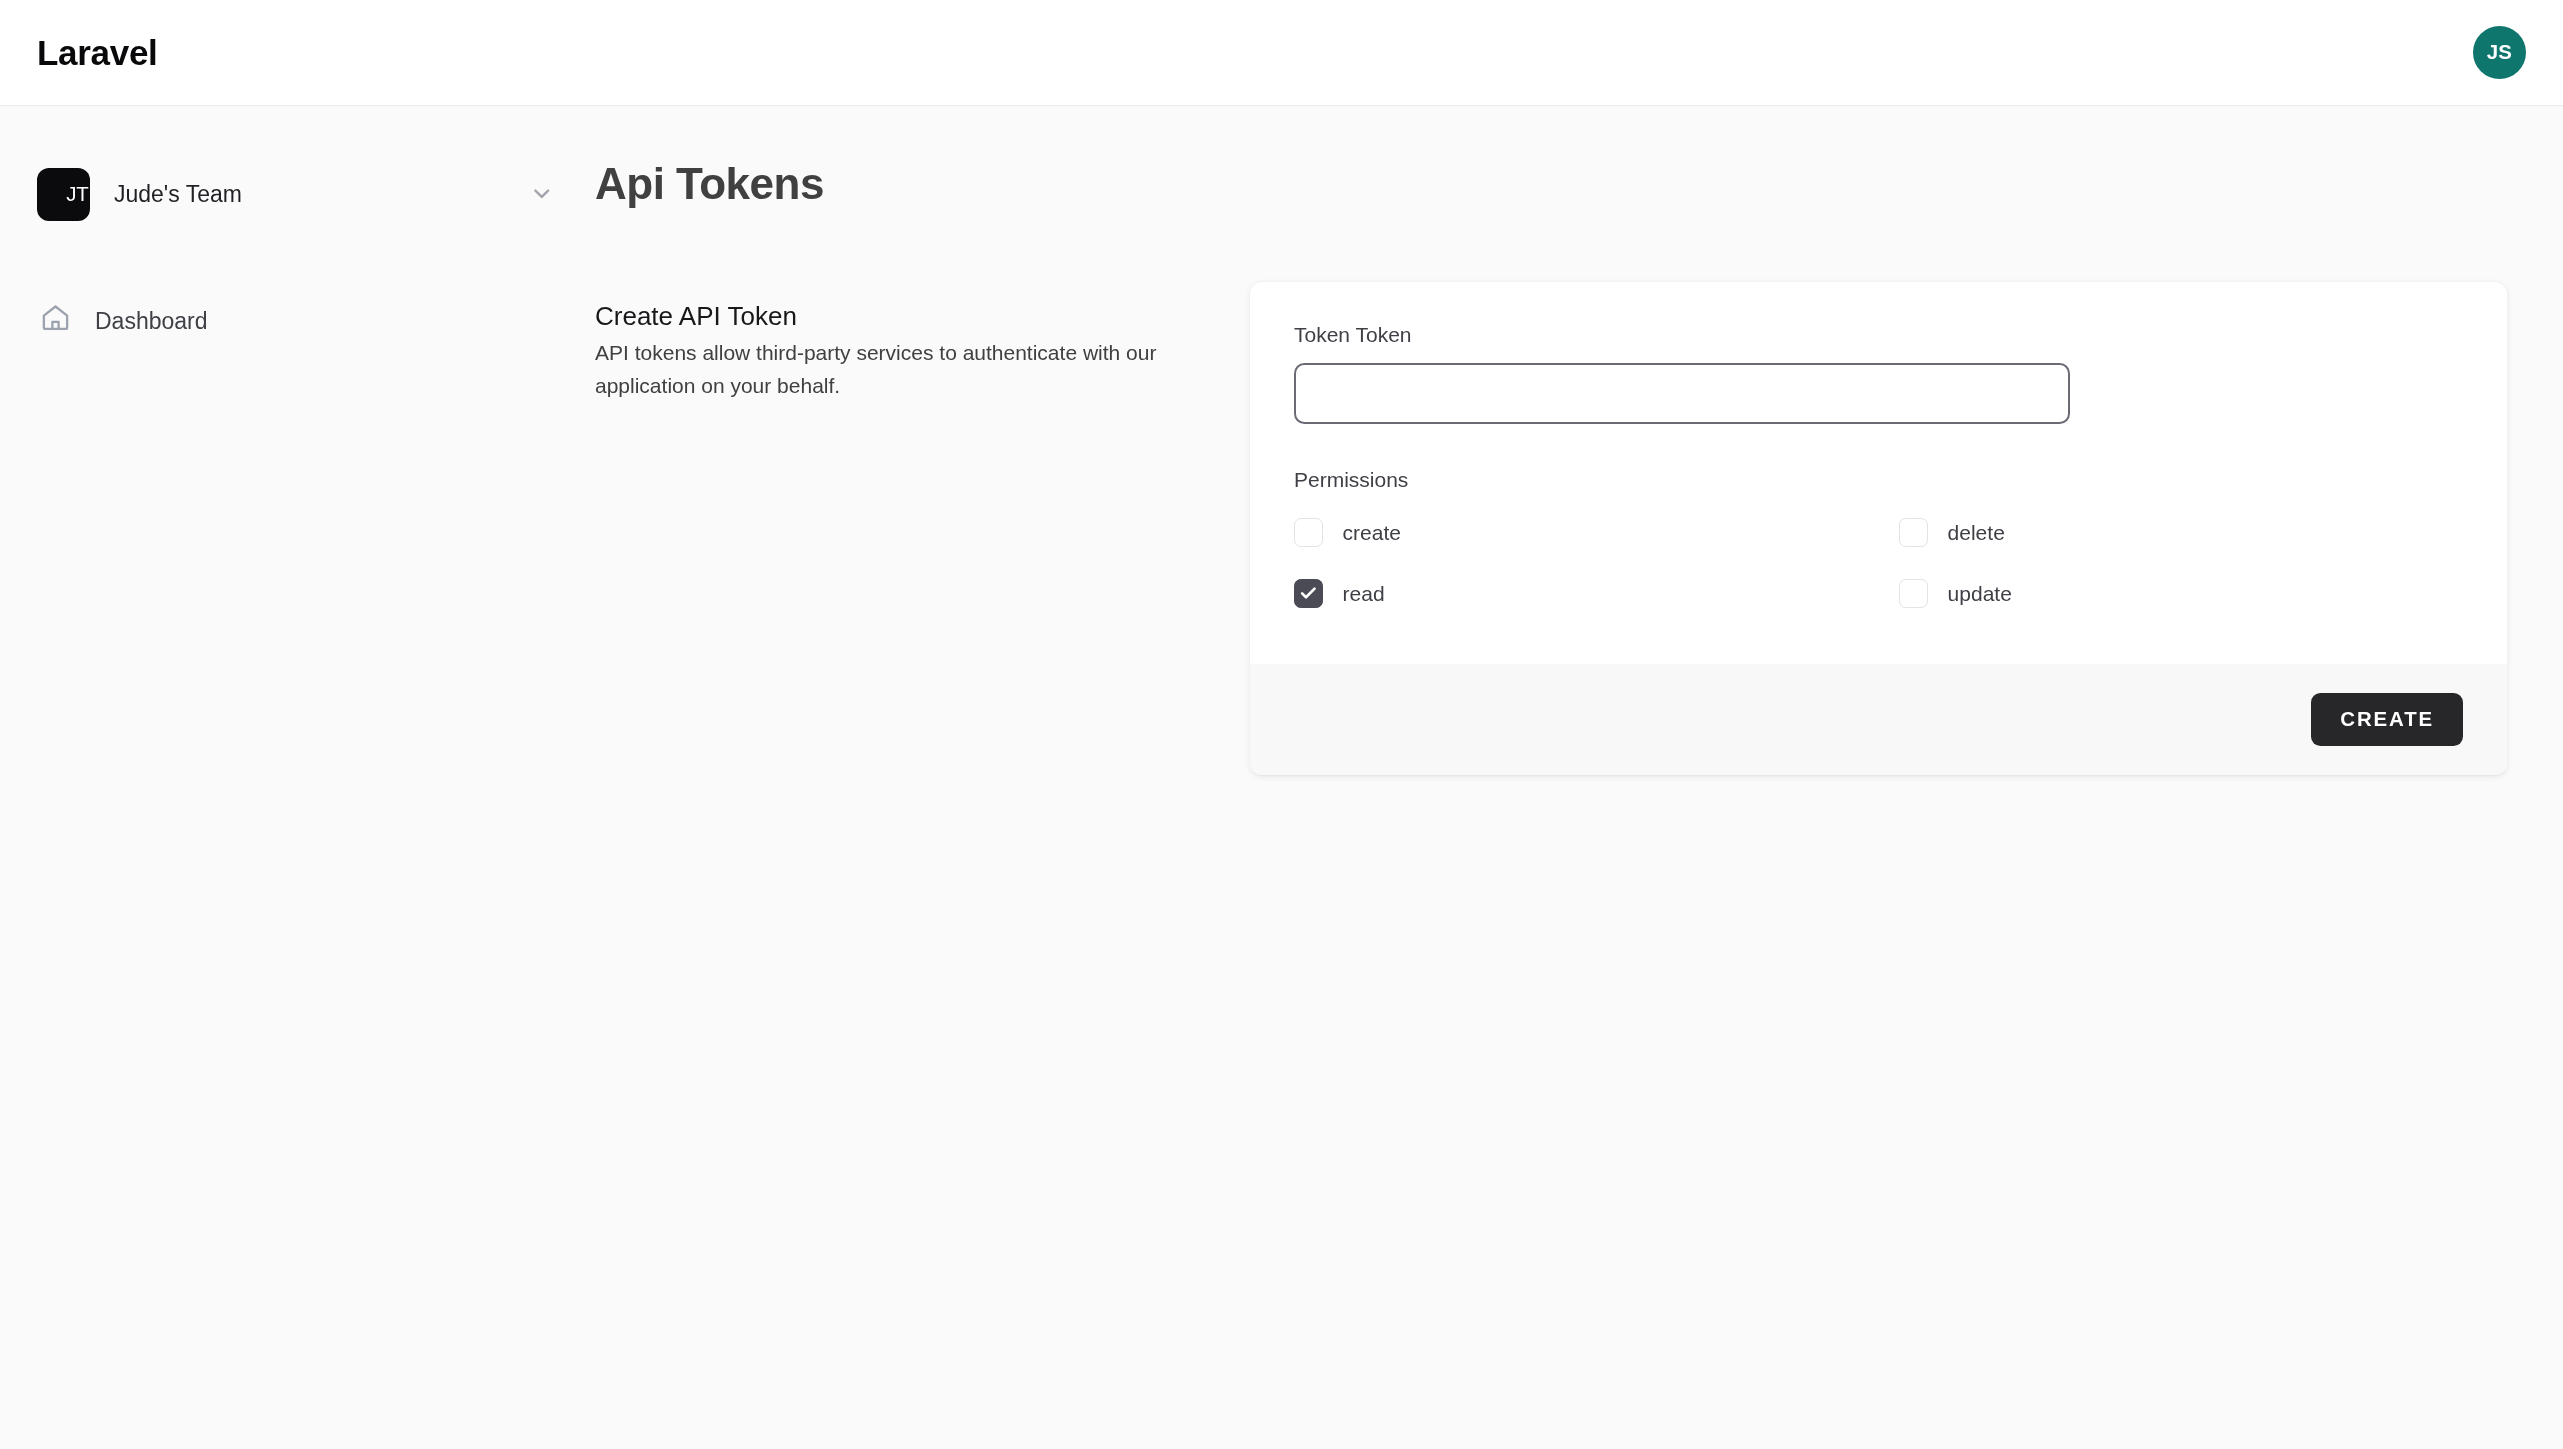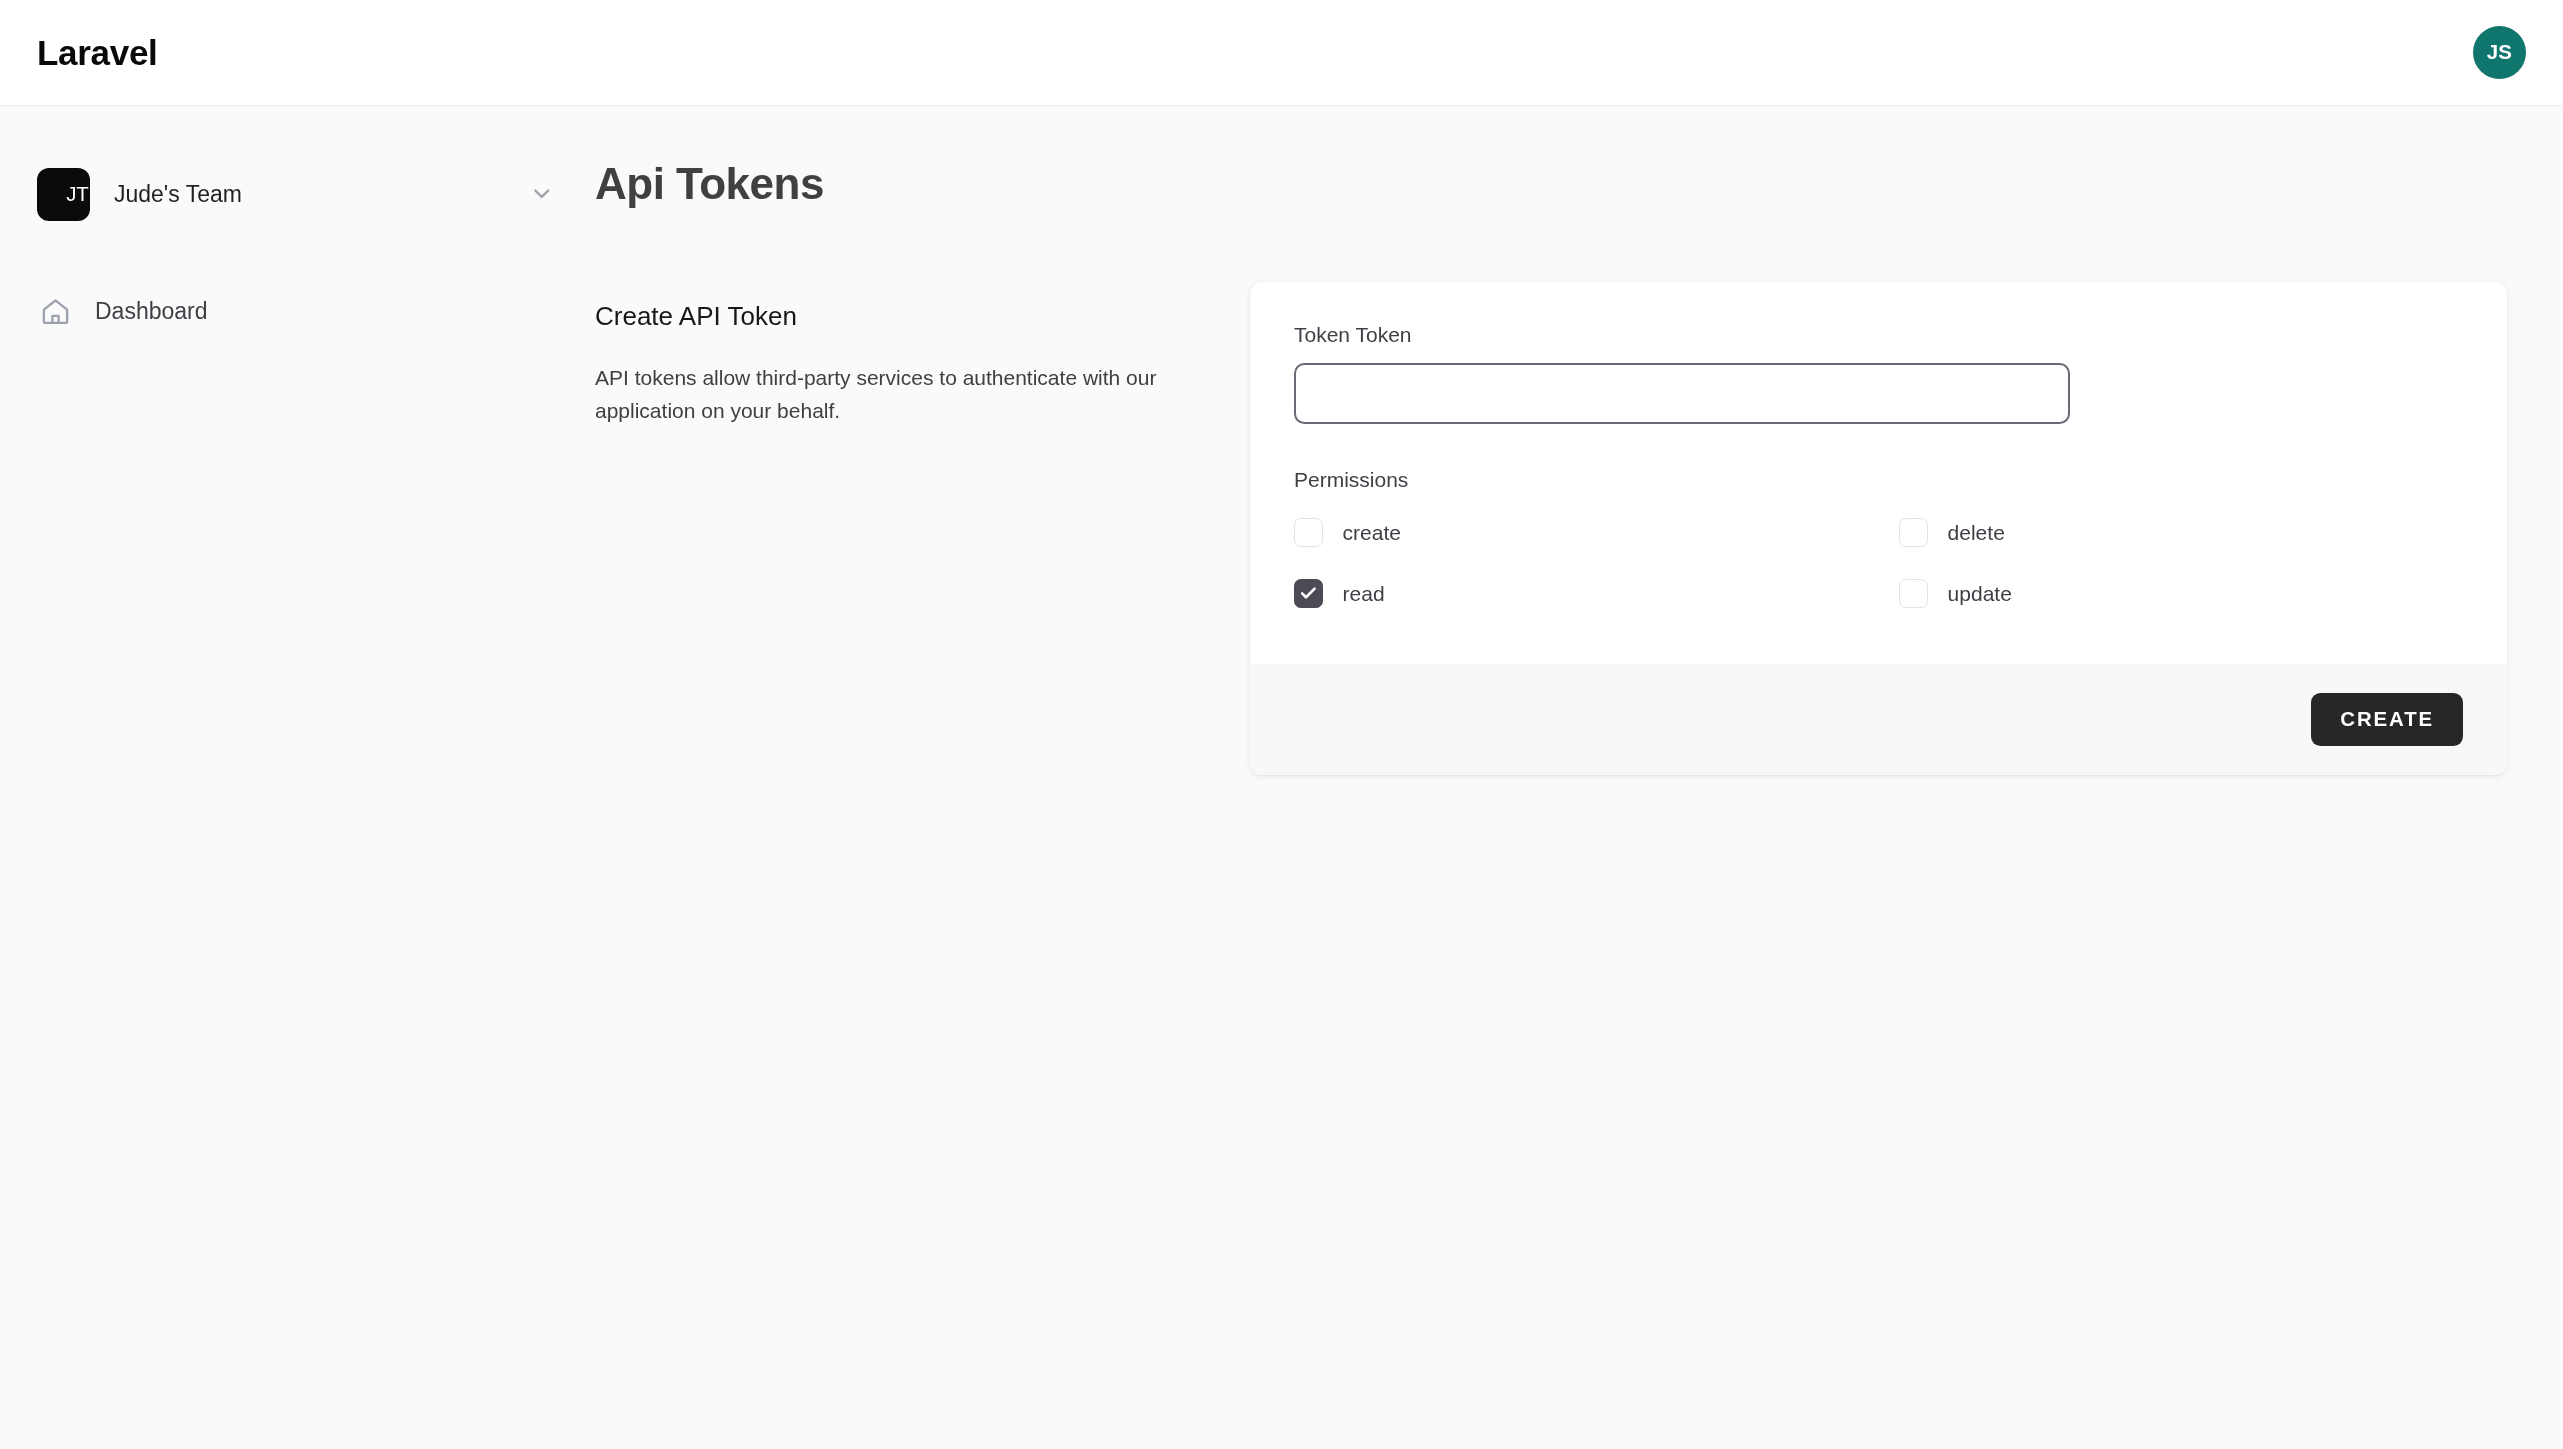--- a/index.html
+++ b/index.html
@@ -85,21 +85,21 @@
   }
   .chev {
     width: 25.5px;
     height: 25.5px;
     color: #a3a3ac;
     flex: 0 0 25.5px;
   }
   .nav-list { margin-top: 66px; }
   .nav-item {
     display: flex;
-    align-items: center;
+    align-items: flex-end;
     padding: 0 37px;
     height: 48px;
     cursor: pointer;
   }
   .nav-icon {
     width: 36px;
     height: 36px;
     color: #9ca3af;
     flex: 0 0 36px;
     display: flex;
@@ -132,21 +132,21 @@
   .form-desc {
     width: 655px;
     flex: 0 0 655px;
     padding-right: 51px;
     padding-top: 18.7px;
   }
   .desc-title {
     font-size: 26px;
     color: #18181b;
     font-weight: 400;
-    margin-bottom: 29px;
+    margin-bottom: 4px;
   }
   .desc-body {
     font-size: 21px;
     line-height: 1.58;
     color: #404040;
   }
 
   
   .card {
     flex: 1 1 auto;

